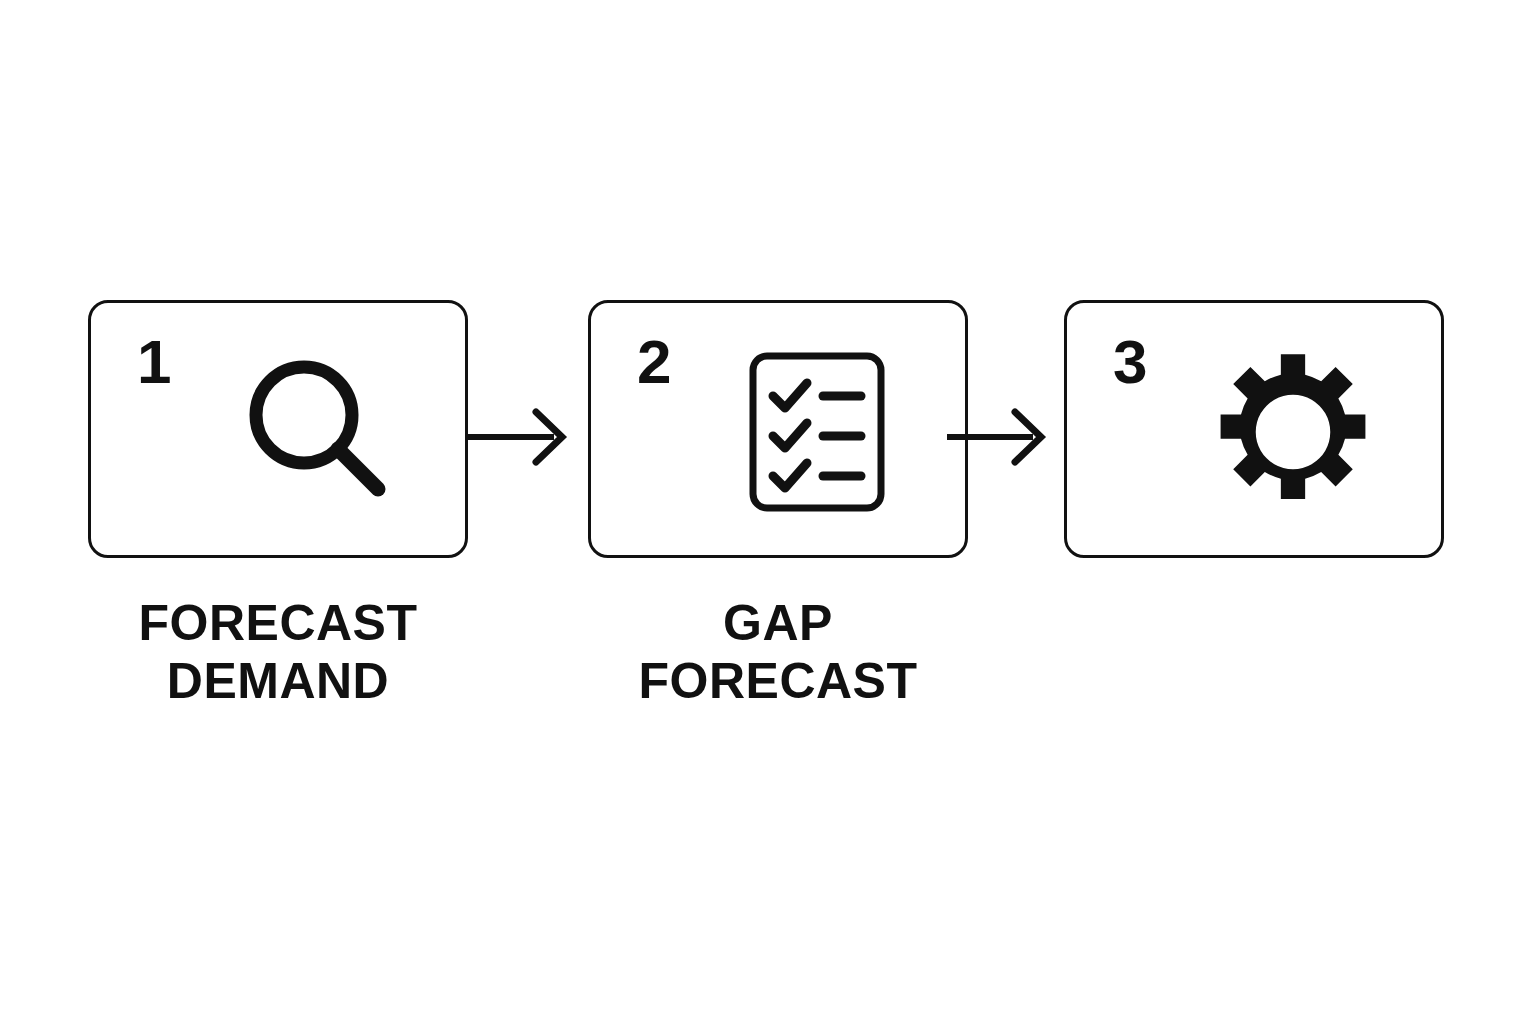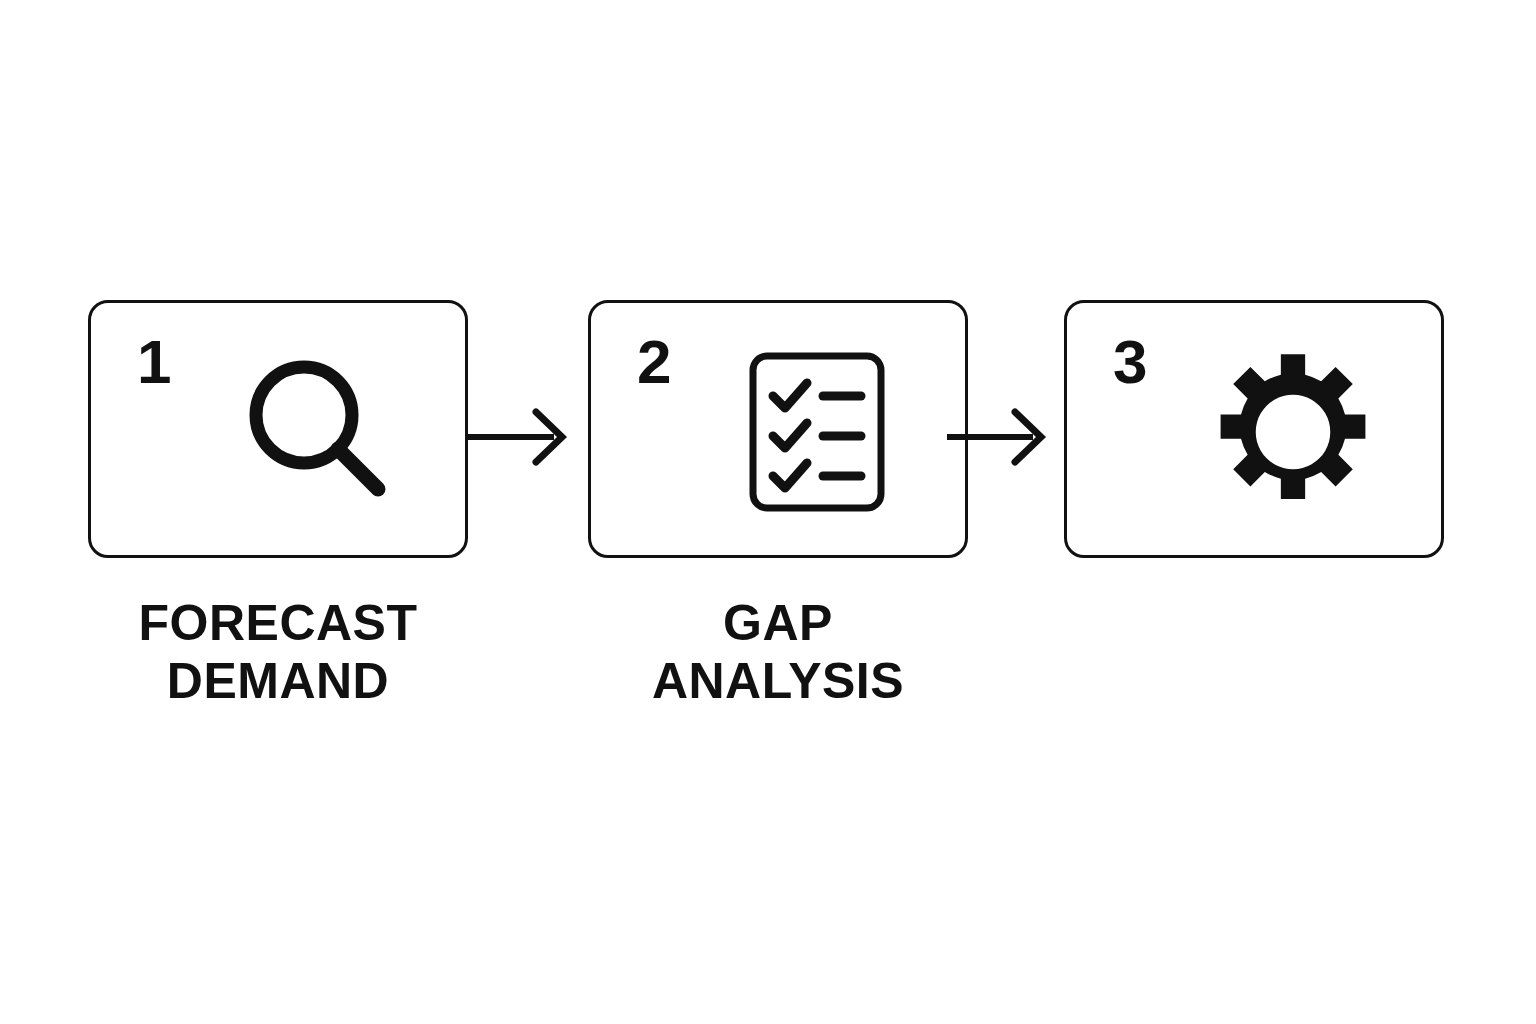--- a/index.html
+++ b/index.html
@@ -133,21 +133,21 @@
             <polyline points="24,84 36,96 58,71" fill="none" stroke="#111111" stroke-width="9" stroke-linecap="round" stroke-linejoin="round"></polyline>
             <line x1="74" y1="84" x2="112" y2="84" stroke="#111111" stroke-width="9" stroke-linecap="round"></line>
             <polyline points="24,124 36,136 58,111" fill="none" stroke="#111111" stroke-width="9" stroke-linecap="round" stroke-linejoin="round"></polyline>
             <line x1="74" y1="124" x2="112" y2="124" stroke="#111111" stroke-width="9" stroke-linecap="round"></line>
           </svg>
         </span>
       </div>
     </div>
   </div>
   <div class="caption c2">GAP
-ANALYSIS</div>
+FORECAST</div>
 
   <div class="arrow a2">
     <svg width="120" height="66" viewBox="0 0 120 66" fill="none">
       <line x1="0" y1="33" x2="86" y2="33" stroke="#111111" stroke-width="6"></line>
       <polyline points="68,8 94,33 68,58" fill="none" stroke="#111111" stroke-width="7" stroke-linecap="round" stroke-linejoin="miter"></polyline>
     </svg>
   </div>
 
   <div class="step s3">
     <div class="card">

